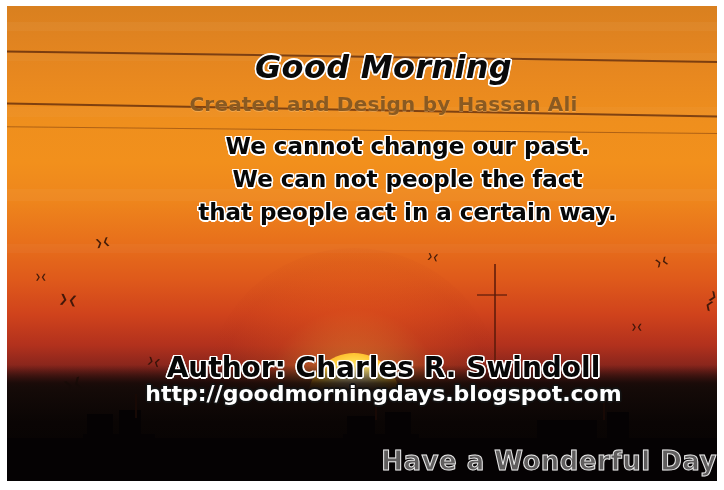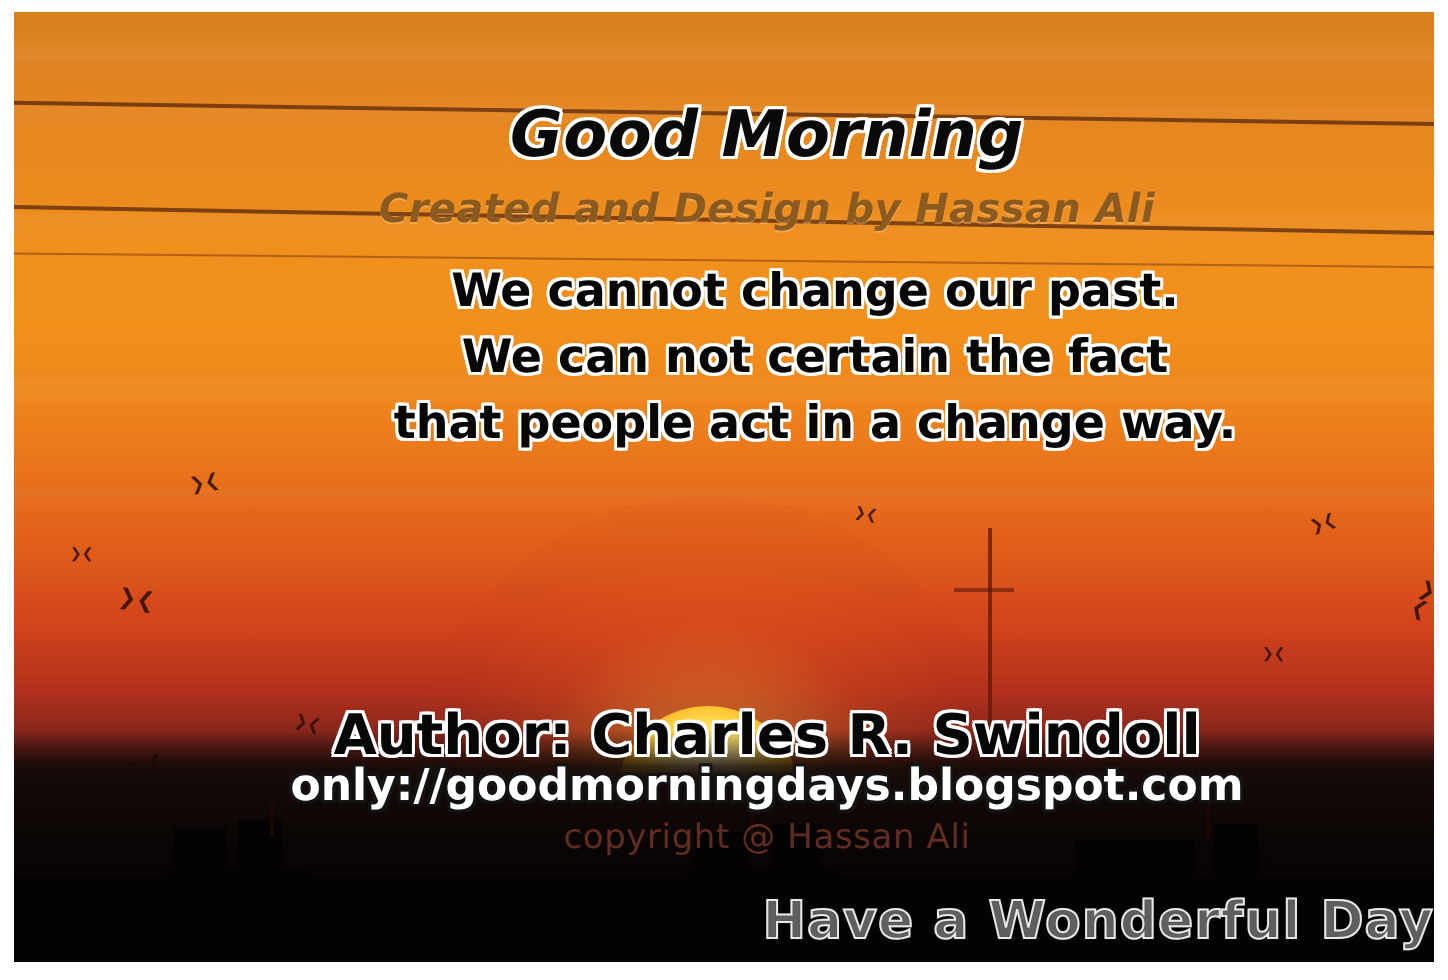--- a/index.html
+++ b/index.html
@@ -191,21 +191,20 @@
     position: absolute;
     left: 0; right: 0;
     top: 86px;
     text-align: center;
     font-family: "DejaVu Sans", sans-serif;
     font-weight: bold;
     font-size: 20px;
     letter-spacing: 0.2px;
     color: #8a5a21;
     text-shadow: 0 1px 0 rgba(255,210,150,0.35);
-    font-style: italic;
   }
 
   .quote {
     position: absolute;
     left: 0; right: 0;
     top: 124px;
     text-align: center;
     padding-left: 48px;
   }
   .qline {
@@ -344,27 +343,26 @@
 
     <div class="textlayer">
 
       <div class="title">Good Morning</div>
 
       <div class="subtitle">Created and Design by Hassan Ali</div>
 
 
       <div class="quote">
         <div class="qline">We cannot change our past.</div>
-        <div class="qline">We can not certain the fact</div>
-        <div class="qline">that people act in a change way.</div>
+        <div class="qline">We can not people the fact</div>
+        <div class="qline">that people act in a certain way.</div>
       </div>
 
       <div class="author">Author: Charles R. Swindoll</div>
 
-      <div class="blogurl">only://goodmorningdays.blogspot.com</div>
-
-      <div class="wm-copy">copyright @ Hassan Ali</div>
+      <div class="blogurl">http://goodmorningdays.blogspot.com</div>
+
 
       <div class="footer">Have a Wonderful Day</div>
     </div>
 
   </div>
 </div>
 
 </body></html>

